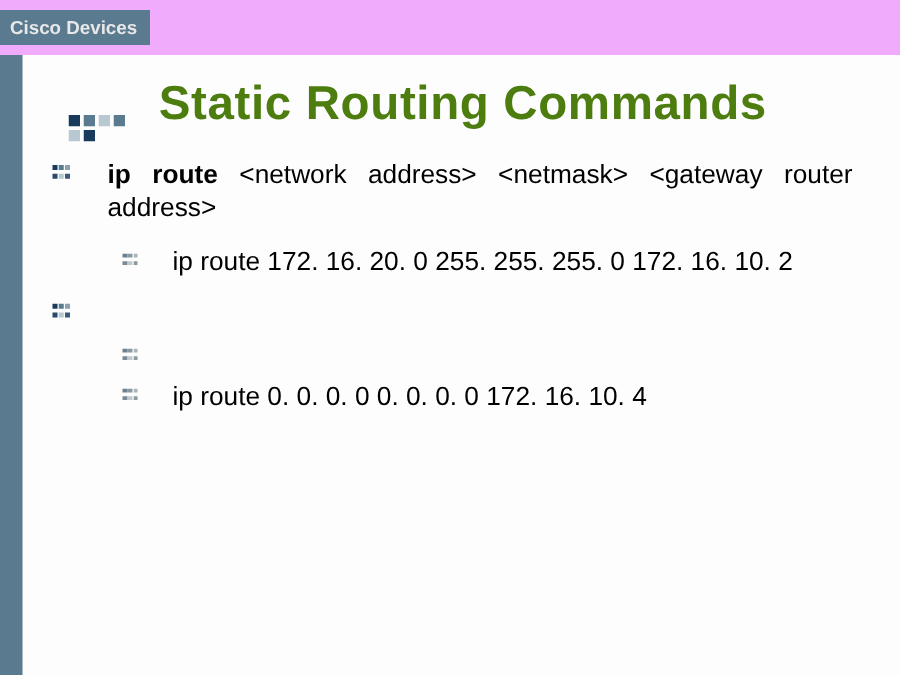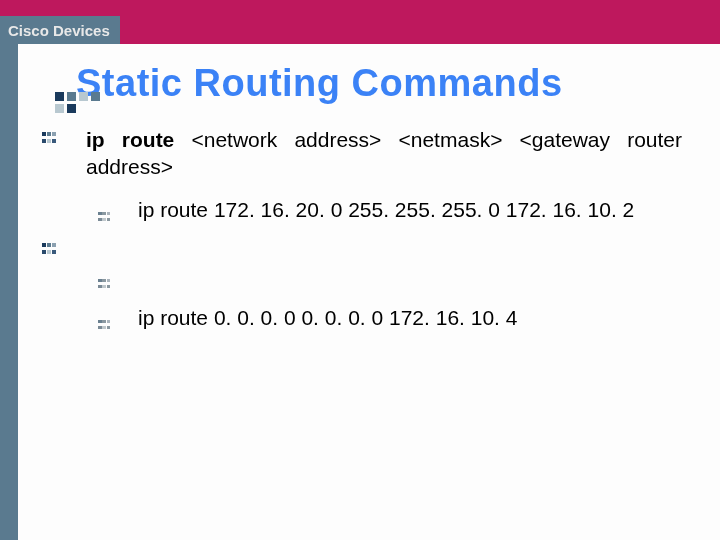--- a/index.html
+++ b/index.html
@@ -11,25 +11,25 @@
     background: #fdfdfd;
     overflow: hidden;
   }
   .slide {
     position: relative;
     width: 720px;
     height: 540px;
     box-sizing: border-box;
   }
   .header-bar {
-    background: #be185d;
+    background: #f0abfc;
     width: 100%;
     height: 44px;
     display: flex;
-    align-items: flex-end;
+    align-items: center;
   }
   .header-inner {
     background: #5a7a8f;
     height: 28px;
     display: flex;
     align-items: center;
     padding: 0 10px 0 8px;
     margin-left: 0;
   }
   .header-text {
@@ -63,22 +63,22 @@
     height: 9px;
     margin: 0 3px 3px 0;
     box-sizing: border-box;
   }
   .tb.dark { background: #1a3a5c; }
   .tb.mid  { background: #5a7a8f; }
   .tb.lite { background: #b8c8d0; }
   .title-text {
     font-size: 38px;
     font-weight: bold;
-    color: #3b82f6;
-    margin-left: 20px;
+    color: #4d7c0f;
+    margin-left: 71px;
     letter-spacing: 0.5px;
   }
   .content {
     margin-top: 22px;
     margin-left: 42px;
     width: 640px;
   }
   .row {
     display: flex;
     align-items: flex-start;
@@ -130,21 +130,20 @@
   .txt {
     font-size: 21px;
     color: #000;
     line-height: 1.28;
   }
   .txt .cmd-bold { font-weight: bold; }
   .lvl1-row .txt { text-align: justify; }
   .lvl2-row {
     margin-left: 56px;
     margin-bottom: 14px;
-    align-items: flex-end;
   }
   .lvl2-row .txt { font-size: 21px; }
   .gap { height: 6px; }
 </style>
 </head>
 <body>
 
 <div class="slide">
 
   <div class="header-bar">

